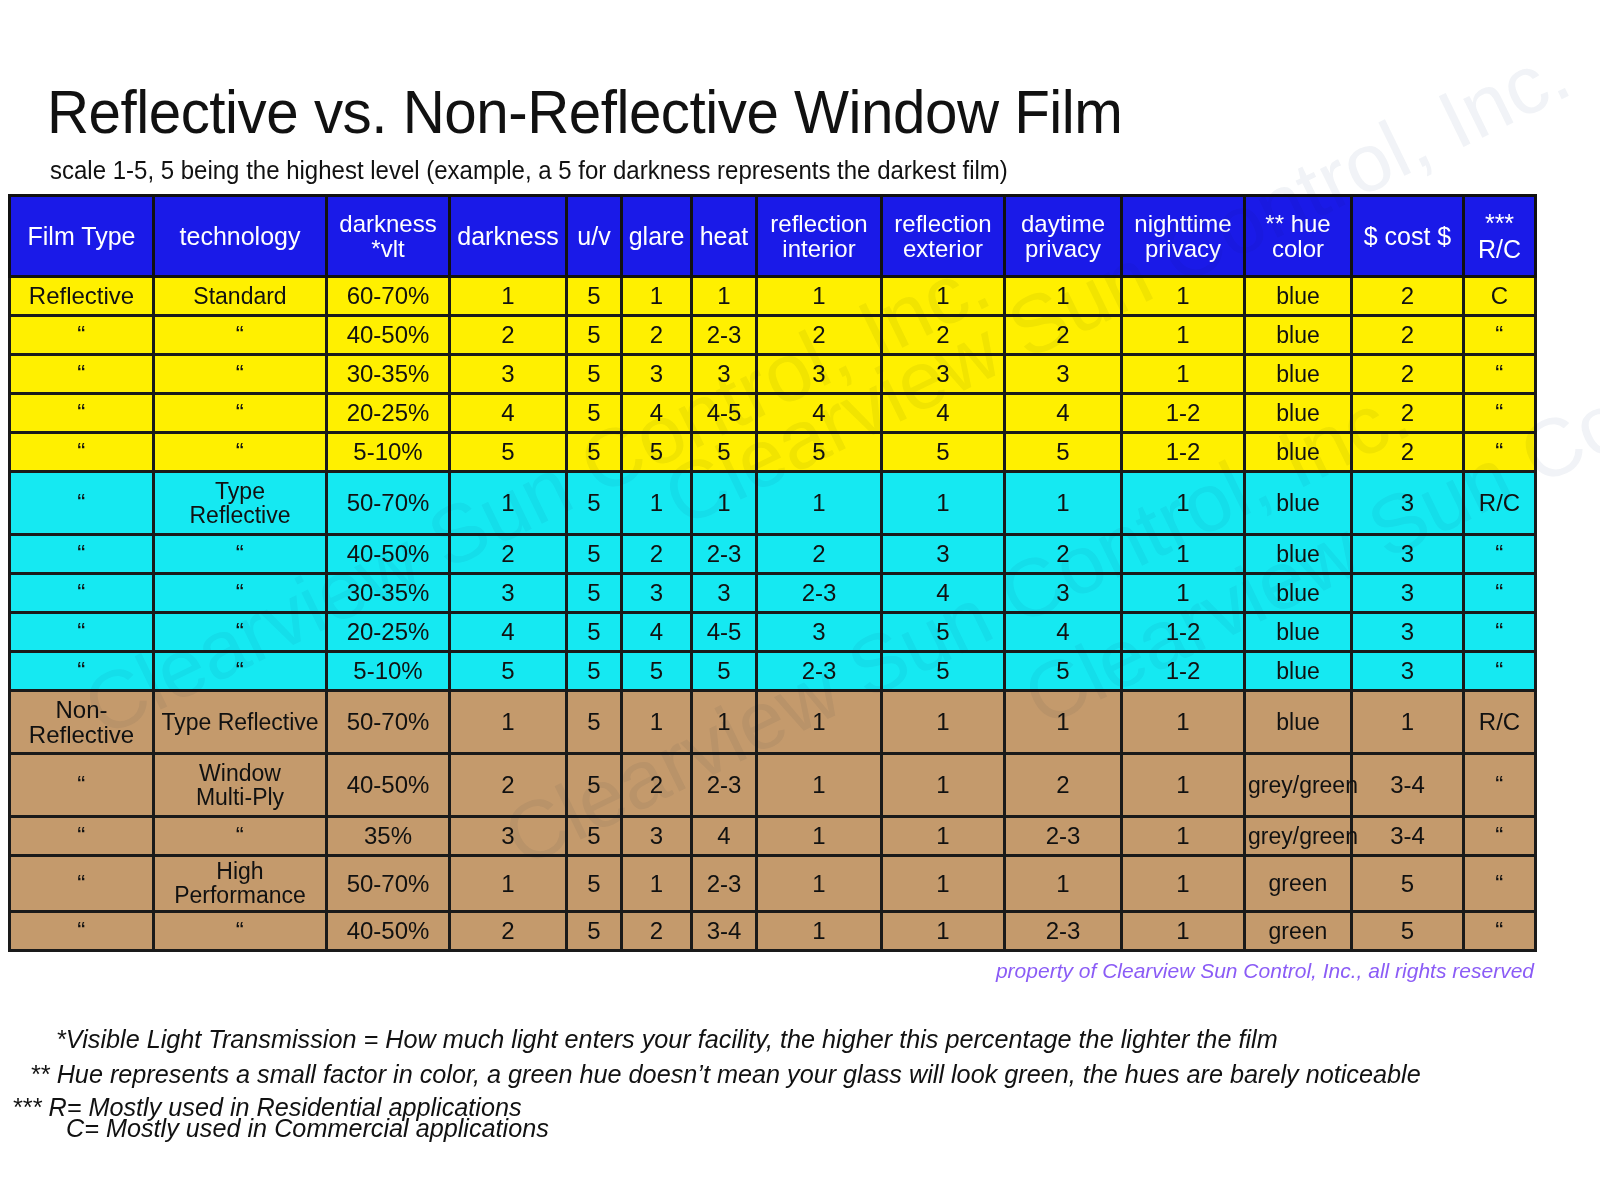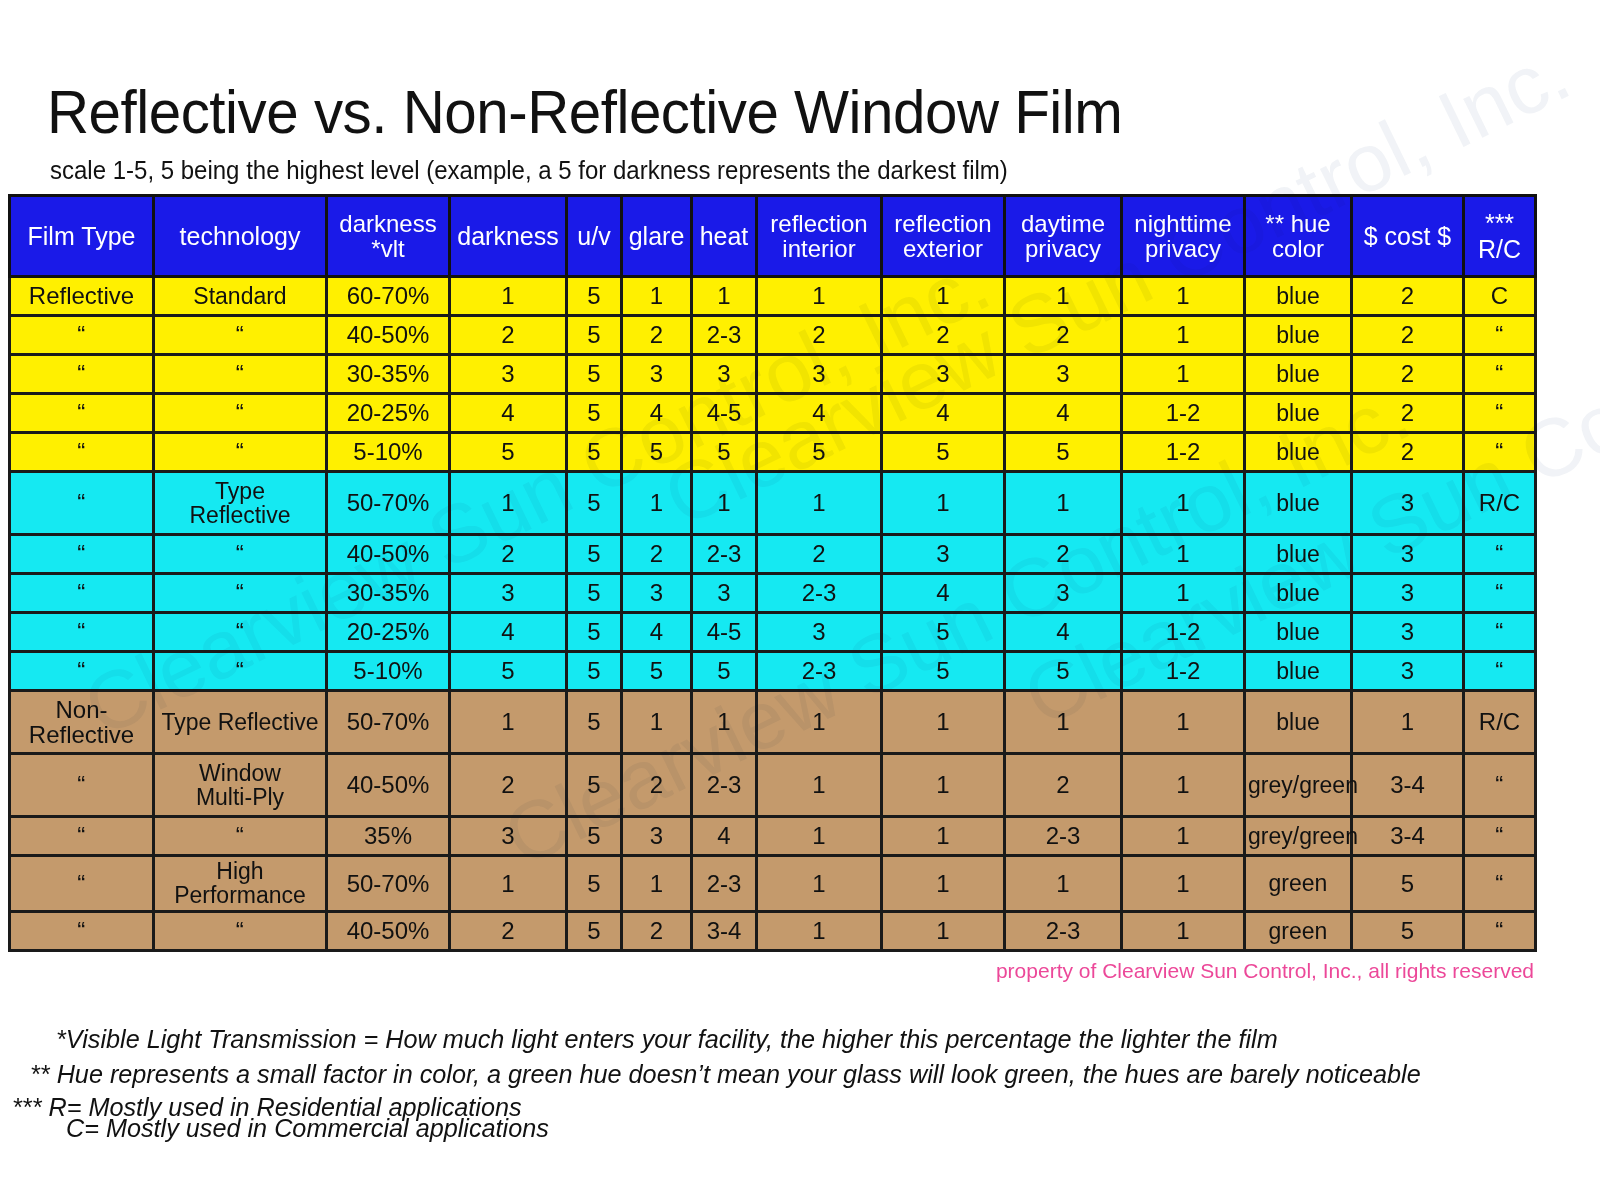--- a/index.html
+++ b/index.html
@@ -108,21 +108,22 @@
   #wm1 { left: 40px;  top: 430px; }
   #wm2 { left: 460px; top: 560px; }
   #wm3 { left: 620px; top: 220px; }
   #wm4 { left: 980px; top: 420px; }
 
   
   #copyright {
     position: absolute;
     right: 66px; top: 941px;
     font-size: 21px;
-    color: #ec4899;
+    font-style: italic;
+    color: #8b5cf6;
     white-space: nowrap;
   }
   .note {
     position: absolute;
     font-size: 26px;
     font-style: italic;
     color: #111111;
     white-space: nowrap;
     transform: scaleX(0.97);
     transform-origin: left top;

